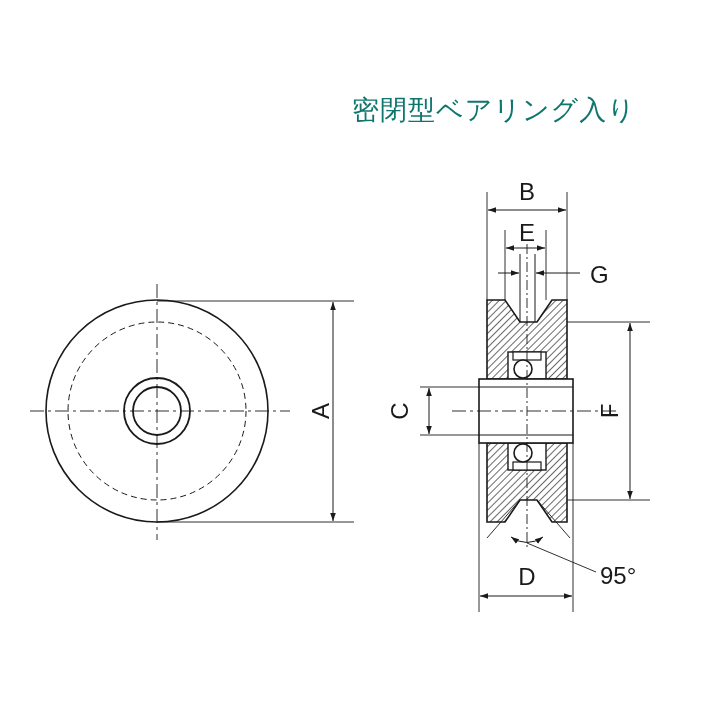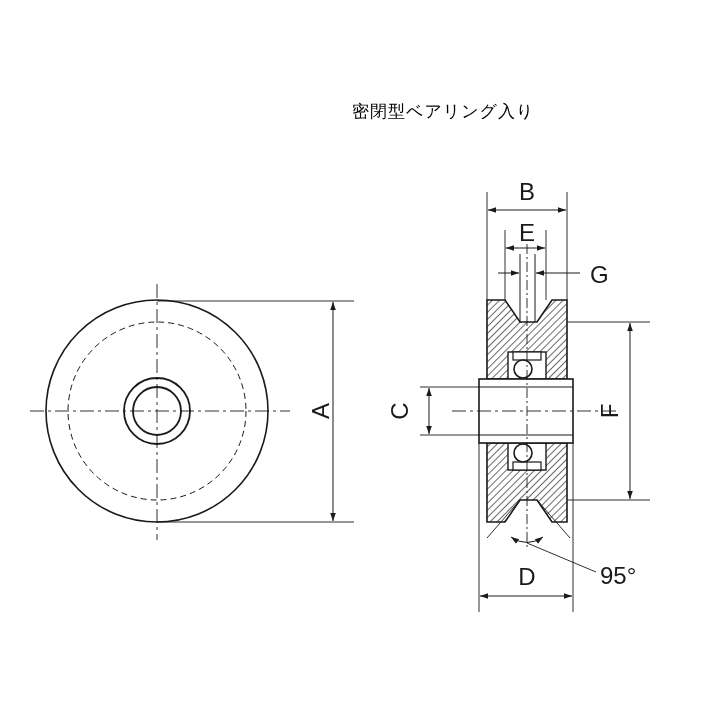--- a/index.html
+++ b/index.html
@@ -1,17 +1,17 @@
 <!DOCTYPE html>
 <html><head>
   <meta charset="utf-8">
   <style>
     html, body { margin: 0; padding: 0; background: #ffffff; }
     body { width: 713px; height: 713px; position: relative; overflow: hidden; font-family: "DejaVu Sans", "Liberation Sans", sans-serif; }
-    .title { position: absolute; left: 352px; top: 100px; font-size: 17px; color: #000000; letter-spacing: 1px; white-space: nowrap; }
+    .title { position: absolute; left: 352px; top: 92px; font-size: 27px; color: #0f766e; letter-spacing: 1px; white-space: nowrap; }
     svg { position: absolute; left: 0; top: 0; }
     .lbl { font-family: "Liberation Sans", "DejaVu Sans", sans-serif; font-size: 24px; fill: #1a1a1a; }
   </style>
 </head>
 <body>
 
 <div class="title">密閉型ベアリング入り</div>
 
 <svg width="713" height="713" viewBox="0 0 713 713">
   <defs>

